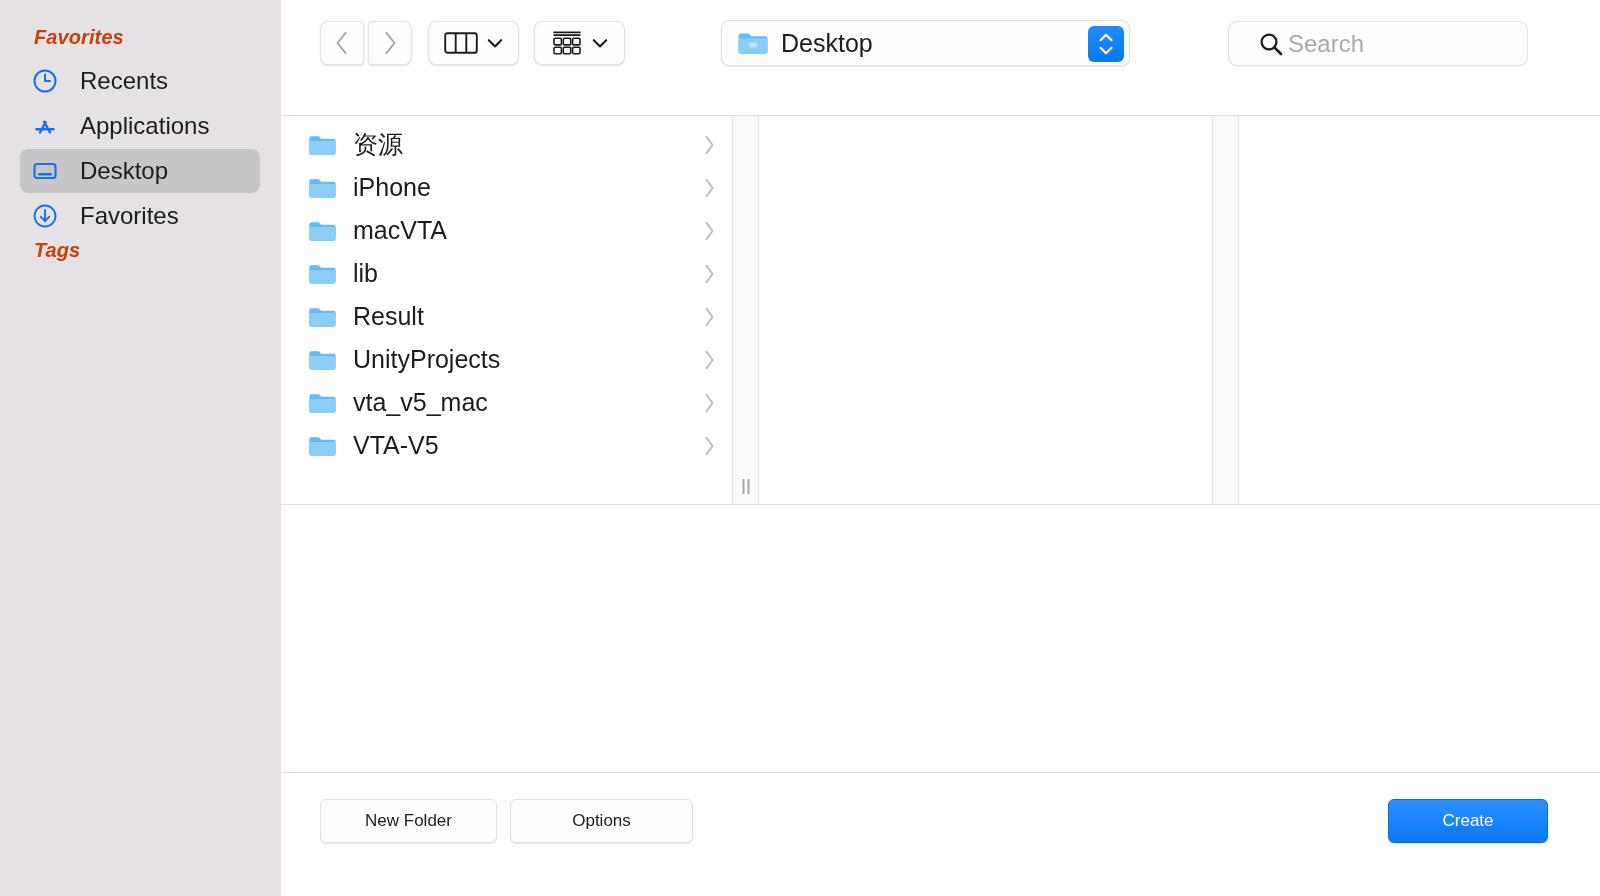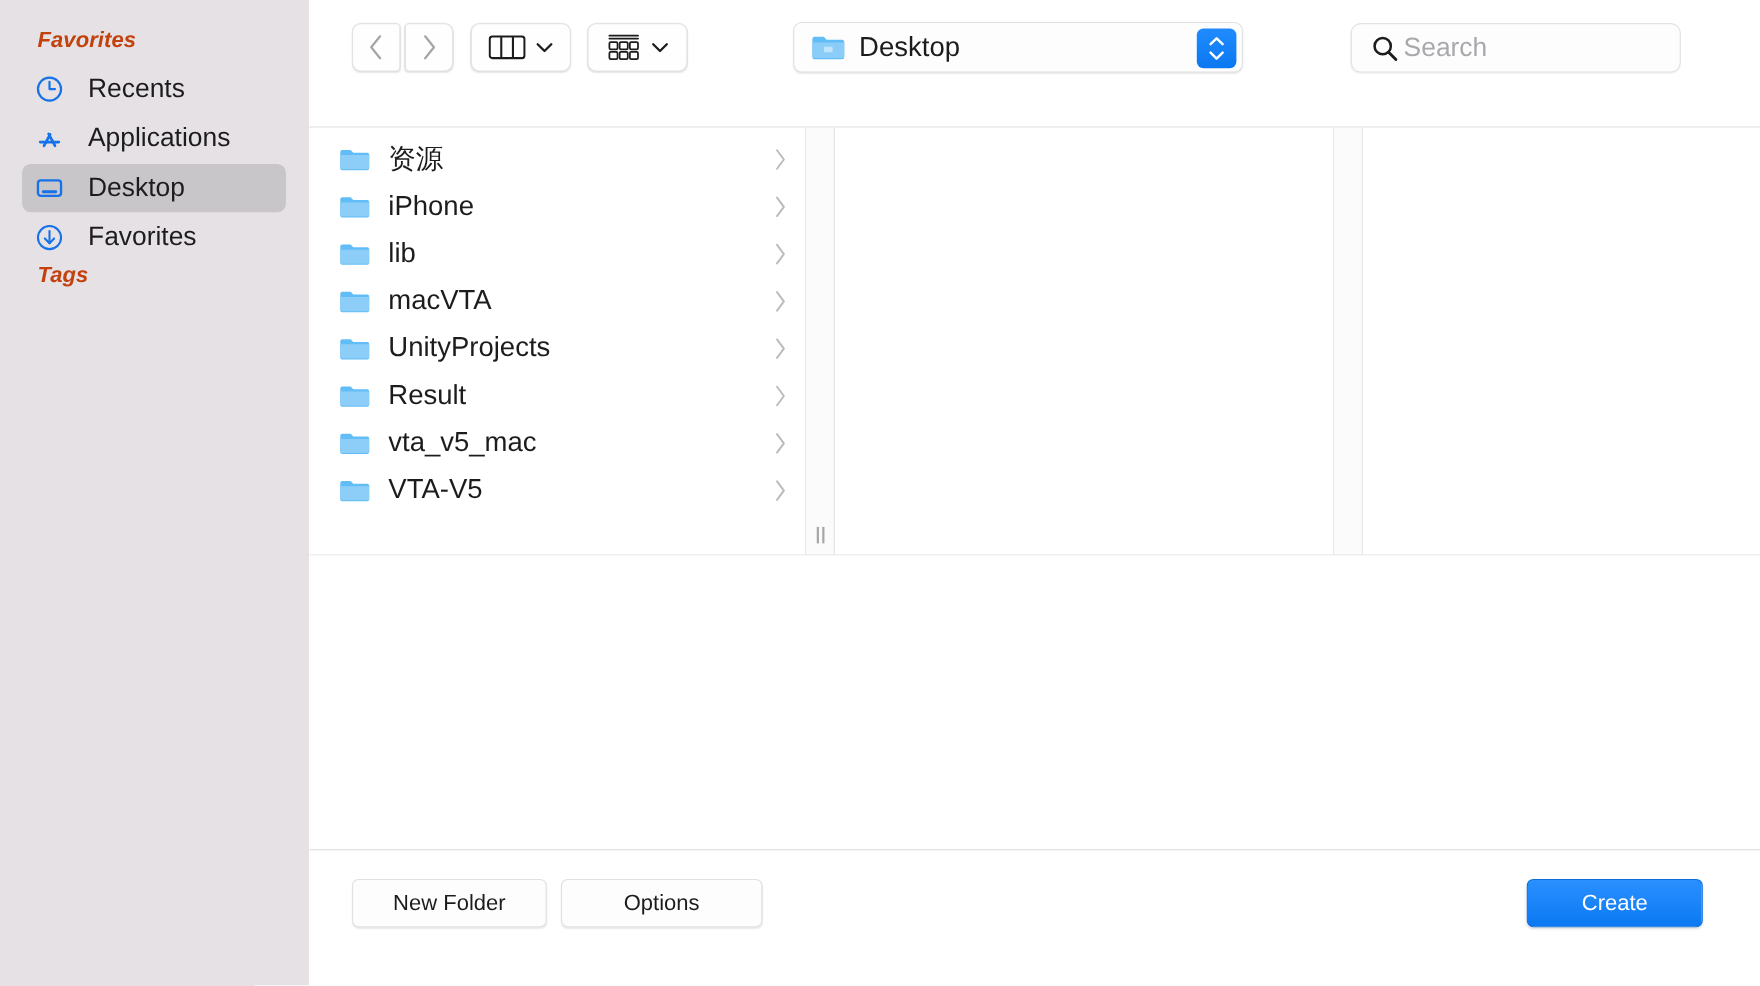--- a/index.html
+++ b/index.html
@@ -116,21 +116,21 @@
   .searchbox {
     position: absolute;
     left: 947px; top: 21px;
     width: 300px; height: 45px;
     background: #fdfdfd;
     border: 1px solid #e2e2e2;
     border-radius: 9px;
     box-shadow: 0 1px 1px rgba(0,0,0,0.05);
     display: flex;
     align-items: center;
-    padding-left: 17px;
+    padding-left: 29px;
     gap: 4px;
   }
   .searchbox input {
     border: none; outline: none; background: transparent;
     font-family: inherit;
     font-size: 24px;
     color: #1c1c1e;
     width: 220px;
   }
   .searchbox input::placeholder { color: #a9a9ad; }
@@ -214,21 +214,21 @@
     position: relative;
   }
   .btn {
     position: absolute;
     height: 44px;
     background: #fdfdfd;
     border: 1px solid #e1e1e1;
     border-radius: 6px;
     box-shadow: 0 1px 1.5px rgba(0,0,0,0.09);
     display: flex; align-items: center; justify-content: center;
-    font-size: 20px;
+    font-size: 17px;
     color: #1c1c1e;
     cursor: default;
     white-space: nowrap;
     text-align: center;
   }
   .btn-newfolder { left: 39px;  top: 26px; width: 177px; }
   .btn-options   { left: 229px; top: 26px; width: 183px; }
   .btn-cancel    { left: 943px; top: 26px; width: 160px; }
   .btn-create {
     left: 1107px; top: 26px; width: 160px;
@@ -382,51 +382,51 @@
             <span class="fname">iPhone</span>
             <svg class="fchev" width="13" height="22" viewBox="0 0 13 22">
               <path d="M3.4 2.6 L9.6 11 L3.4 19.4" fill="none" stroke="#6b6b70" stroke-width="1.8" stroke-linecap="round" stroke-linejoin="round"></path>
             </svg>
           </div>
           <div class="frow">
             <svg class="folder-ico" viewBox="0 0 32 26">
               <path d="M1.5 5.4 a2 2 0 0 1 2-2 h8.4 l2.6 2.8 h14 a2 2 0 0 1 2 2 v13.6 a2 2 0 0 1 -2 2 h-25 a2 2 0 0 1 -2 -2 z" fill="#62bcf5"></path>
               <path d="M1.5 8.6 h29 v12.2 a2 2 0 0 1 -2 2 h-25 a2 2 0 0 1 -2 -2 z" fill="#8ccef8"></path>
             </svg>
+            <span class="fname">macVTA</span>
+            <svg class="fchev" width="13" height="22" viewBox="0 0 13 22">
+              <path d="M3.4 2.6 L9.6 11 L3.4 19.4" fill="none" stroke="#6b6b70" stroke-width="1.8" stroke-linecap="round" stroke-linejoin="round"></path>
+            </svg>
+          </div>
+          <div class="frow">
+            <svg class="folder-ico" viewBox="0 0 32 26">
+              <path d="M1.5 5.4 a2 2 0 0 1 2-2 h8.4 l2.6 2.8 h14 a2 2 0 0 1 2 2 v13.6 a2 2 0 0 1 -2 2 h-25 a2 2 0 0 1 -2 -2 z" fill="#62bcf5"></path>
+              <path d="M1.5 8.6 h29 v12.2 a2 2 0 0 1 -2 2 h-25 a2 2 0 0 1 -2 -2 z" fill="#8ccef8"></path>
+            </svg>
             <span class="fname">lib</span>
             <svg class="fchev" width="13" height="22" viewBox="0 0 13 22">
               <path d="M3.4 2.6 L9.6 11 L3.4 19.4" fill="none" stroke="#6b6b70" stroke-width="1.8" stroke-linecap="round" stroke-linejoin="round"></path>
             </svg>
           </div>
           <div class="frow">
             <svg class="folder-ico" viewBox="0 0 32 26">
               <path d="M1.5 5.4 a2 2 0 0 1 2-2 h8.4 l2.6 2.8 h14 a2 2 0 0 1 2 2 v13.6 a2 2 0 0 1 -2 2 h-25 a2 2 0 0 1 -2 -2 z" fill="#62bcf5"></path>
               <path d="M1.5 8.6 h29 v12.2 a2 2 0 0 1 -2 2 h-25 a2 2 0 0 1 -2 -2 z" fill="#8ccef8"></path>
             </svg>
-            <span class="fname">macVTA</span>
+            <span class="fname">Result</span>
             <svg class="fchev" width="13" height="22" viewBox="0 0 13 22">
               <path d="M3.4 2.6 L9.6 11 L3.4 19.4" fill="none" stroke="#6b6b70" stroke-width="1.8" stroke-linecap="round" stroke-linejoin="round"></path>
             </svg>
           </div>
           <div class="frow">
             <svg class="folder-ico" viewBox="0 0 32 26">
               <path d="M1.5 5.4 a2 2 0 0 1 2-2 h8.4 l2.6 2.8 h14 a2 2 0 0 1 2 2 v13.6 a2 2 0 0 1 -2 2 h-25 a2 2 0 0 1 -2 -2 z" fill="#62bcf5"></path>
               <path d="M1.5 8.6 h29 v12.2 a2 2 0 0 1 -2 2 h-25 a2 2 0 0 1 -2 -2 z" fill="#8ccef8"></path>
             </svg>
             <span class="fname">UnityProjects</span>
-            <svg class="fchev" width="13" height="22" viewBox="0 0 13 22">
-              <path d="M3.4 2.6 L9.6 11 L3.4 19.4" fill="none" stroke="#6b6b70" stroke-width="1.8" stroke-linecap="round" stroke-linejoin="round"></path>
-            </svg>
-          </div>
-          <div class="frow">
-            <svg class="folder-ico" viewBox="0 0 32 26">
-              <path d="M1.5 5.4 a2 2 0 0 1 2-2 h8.4 l2.6 2.8 h14 a2 2 0 0 1 2 2 v13.6 a2 2 0 0 1 -2 2 h-25 a2 2 0 0 1 -2 -2 z" fill="#62bcf5"></path>
-              <path d="M1.5 8.6 h29 v12.2 a2 2 0 0 1 -2 2 h-25 a2 2 0 0 1 -2 -2 z" fill="#8ccef8"></path>
-            </svg>
-            <span class="fname">Result</span>
             <svg class="fchev" width="13" height="22" viewBox="0 0 13 22">
               <path d="M3.4 2.6 L9.6 11 L3.4 19.4" fill="none" stroke="#6b6b70" stroke-width="1.8" stroke-linecap="round" stroke-linejoin="round"></path>
             </svg>
           </div>
           <div class="frow">
             <svg class="folder-ico" viewBox="0 0 32 26">
               <path d="M1.5 5.4 a2 2 0 0 1 2-2 h8.4 l2.6 2.8 h14 a2 2 0 0 1 2 2 v13.6 a2 2 0 0 1 -2 2 h-25 a2 2 0 0 1 -2 -2 z" fill="#62bcf5"></path>
               <path d="M1.5 8.6 h29 v12.2 a2 2 0 0 1 -2 2 h-25 a2 2 0 0 1 -2 -2 z" fill="#8ccef8"></path>
             </svg>
             <span class="fname">vta_v5_mac</span>

